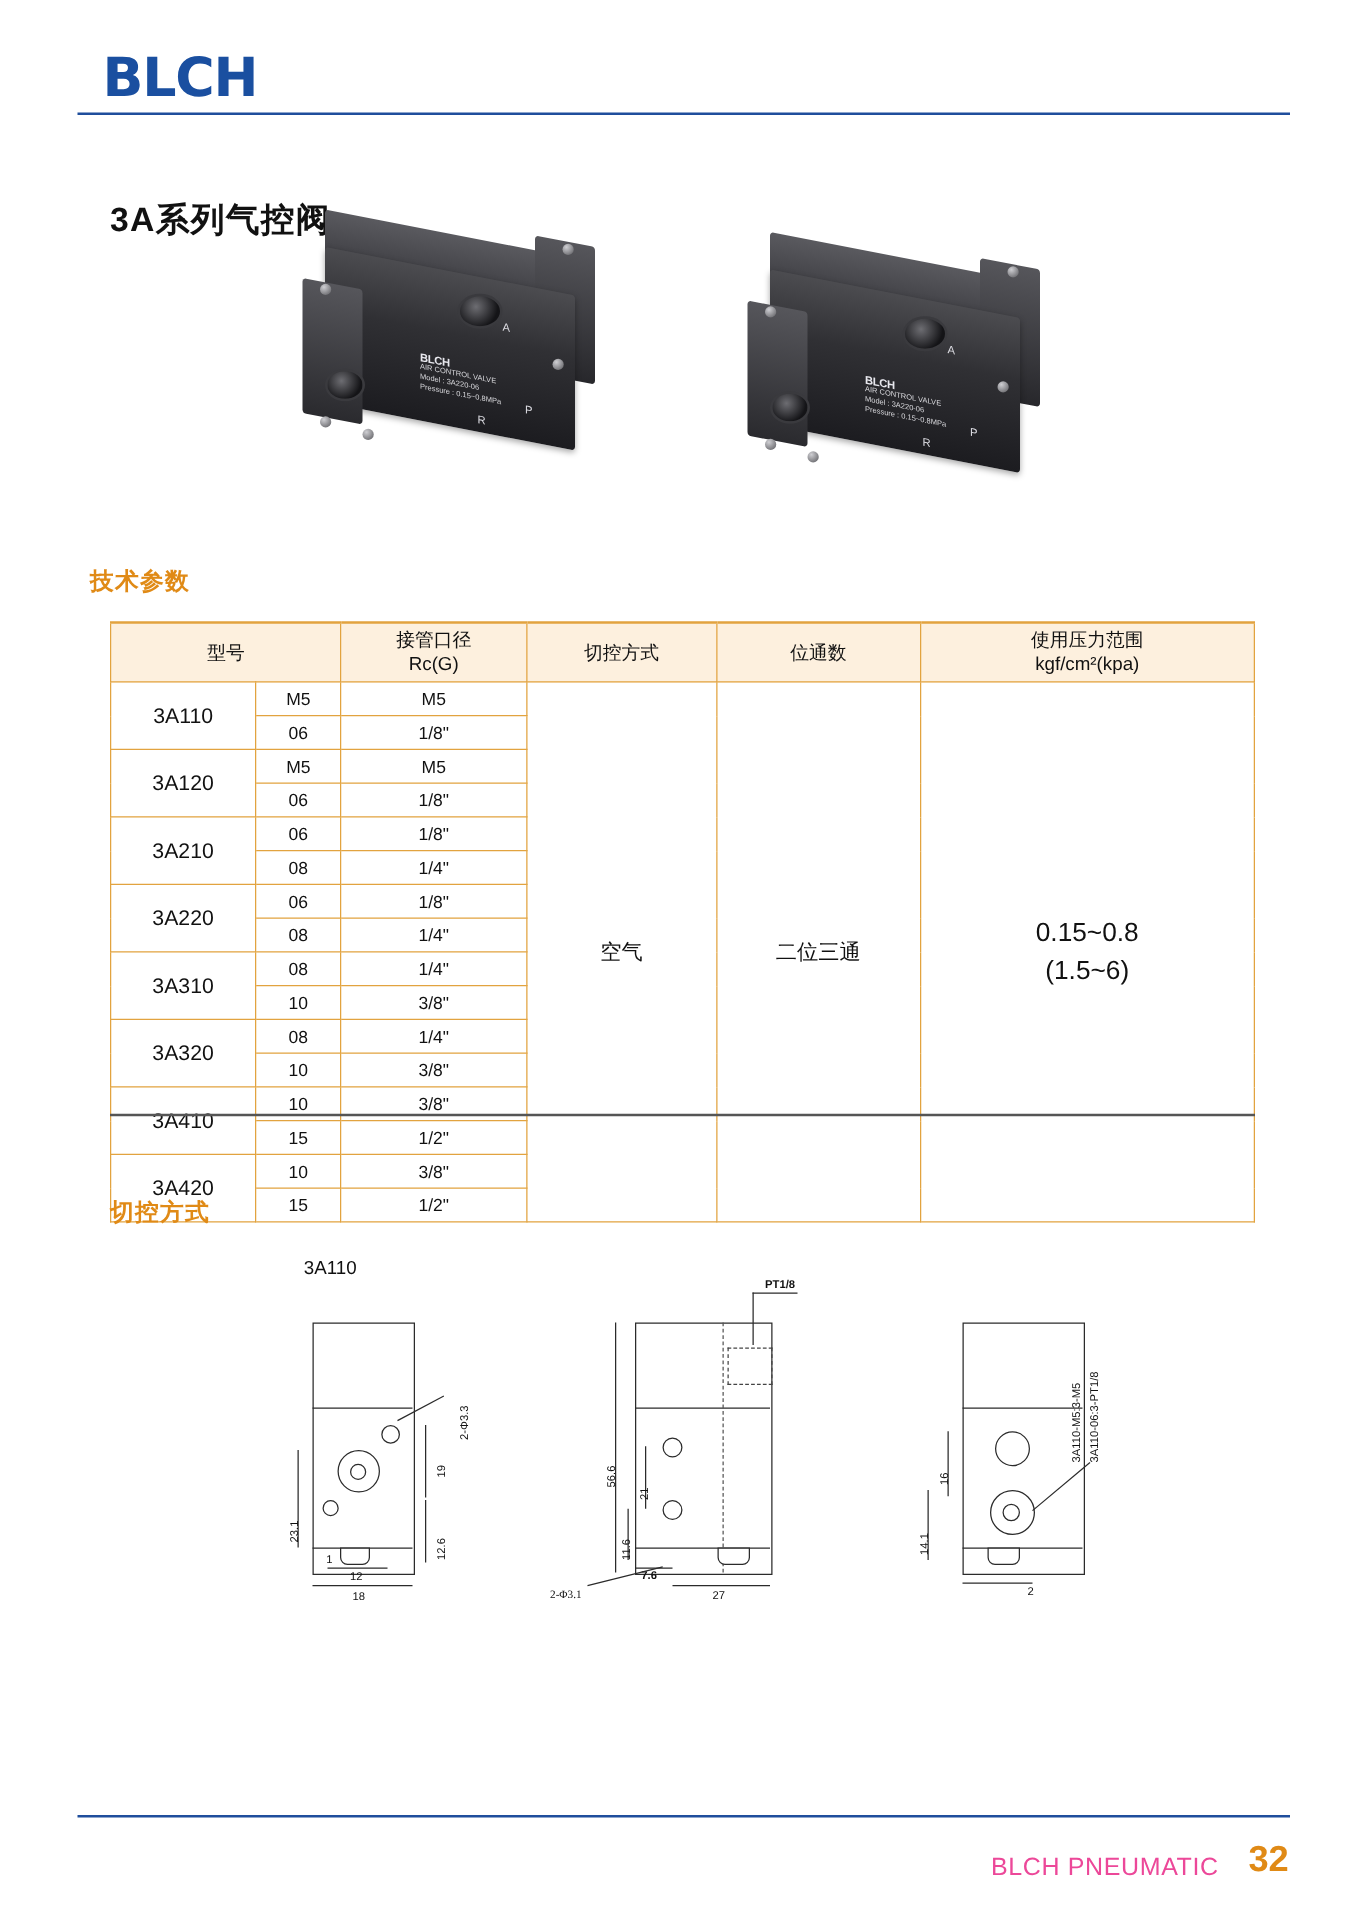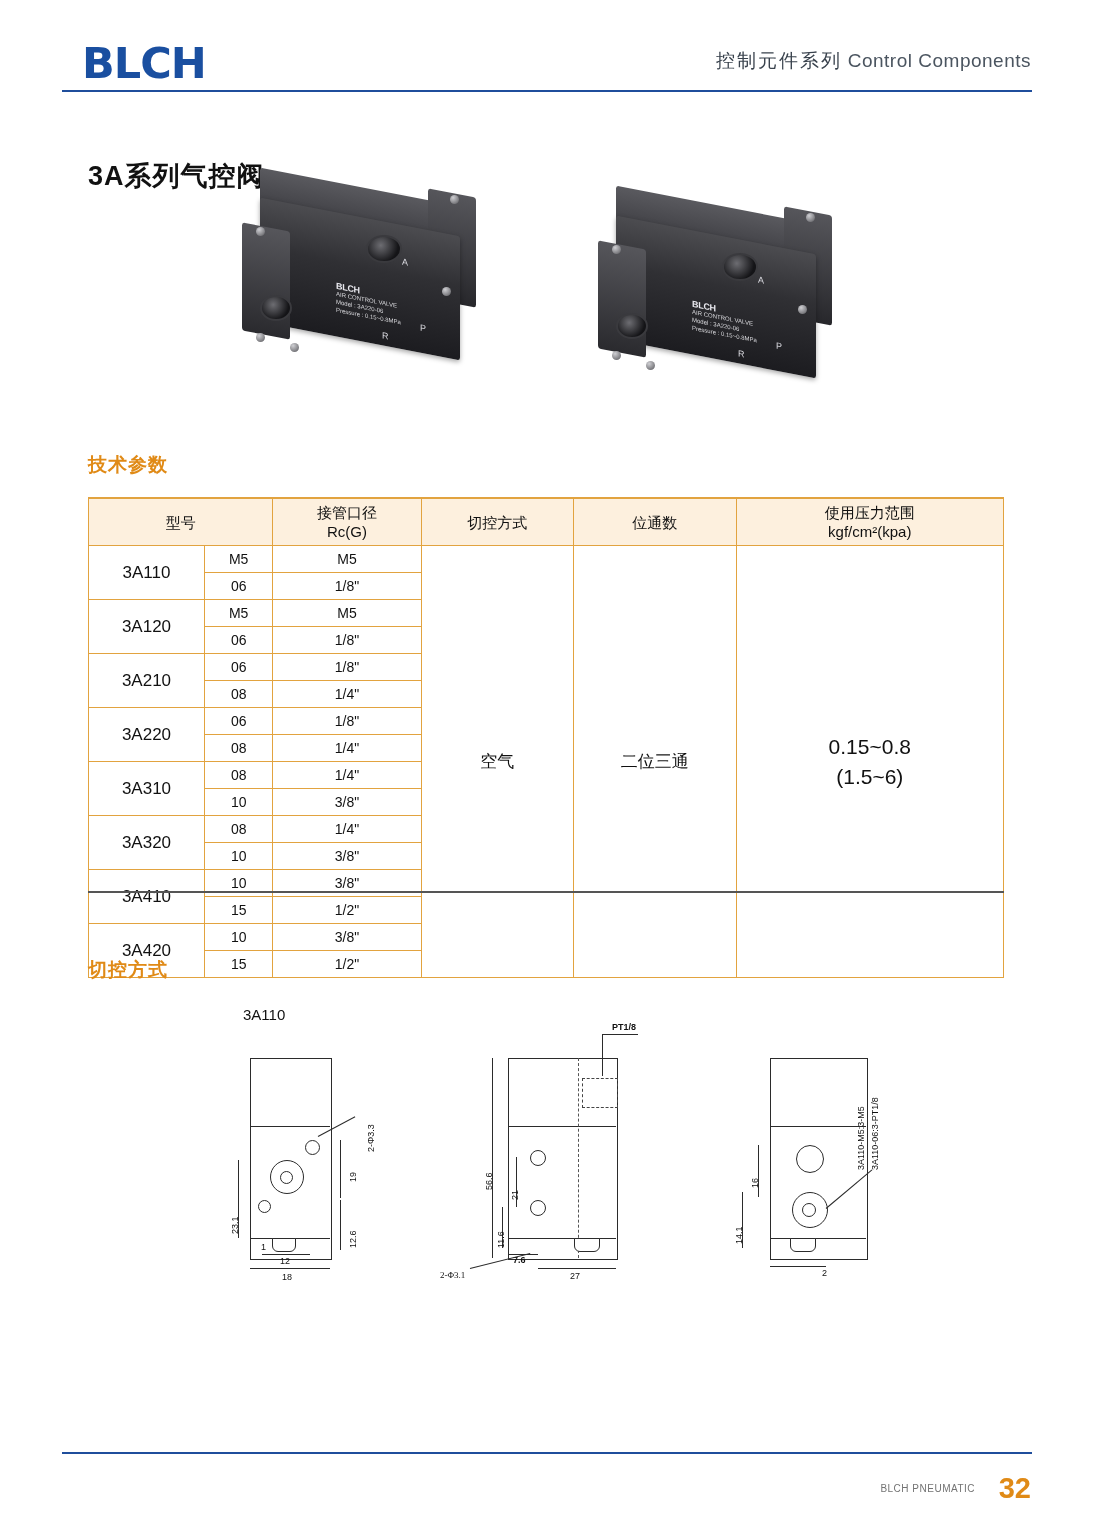--- a/index.html
+++ b/index.html
@@ -148,21 +148,21 @@
   }
 
   
   .section-title {
     position: absolute;
     font-size: 19px;
     font-weight: bold;
     color: #e08a16;
     letter-spacing: 1px;
   }
-  #tech-title { left: 88px; top: 452px; }
+  #tech-title { left: 72px; top: 452px; }
   #dim-title  { left: 88px; top: 957px; }
 
   
   .spec-table {
     position: absolute;
     left: 88px;
     top: 497px;
     width: 916px;
     border-collapse: collapse;
     font-size: 14px;
@@ -259,42 +259,38 @@
     left: 62px;
     top: 1452px;
     width: 970px;
     height: 2px;
     background: #1f4e9c;
   }
   .footer-text {
     position: absolute;
     right: 118px;
     top: 1483px;
-    font-size: 10px;
-    color: #737373;
+    font-size: 20px;
+    color: #ec4899;
     letter-spacing: 0.5px;
   }
   .page-num {
     position: absolute;
     right: 62px;
     top: 1472px;
     font-size: 29px;
     font-weight: bold;
     color: #e08a16;
   }
 </style>
 </head>
 <body>
 
 <div class="page-header">
   <div class="logo">BLCH</div>
-  <div class="header-title">
-    <span class="cn">控制元件系列</span>
-    <span>Control Components</span>
-  </div>
   <div class="header-rule"></div>
 </div>
 
 <div class="doc-title">3A系列气控阀</div>
 
 <div class="photo-area">
 
   <div class="valve one">
     <div class="vtop"></div>
     <div class="vcap-right"></div>

